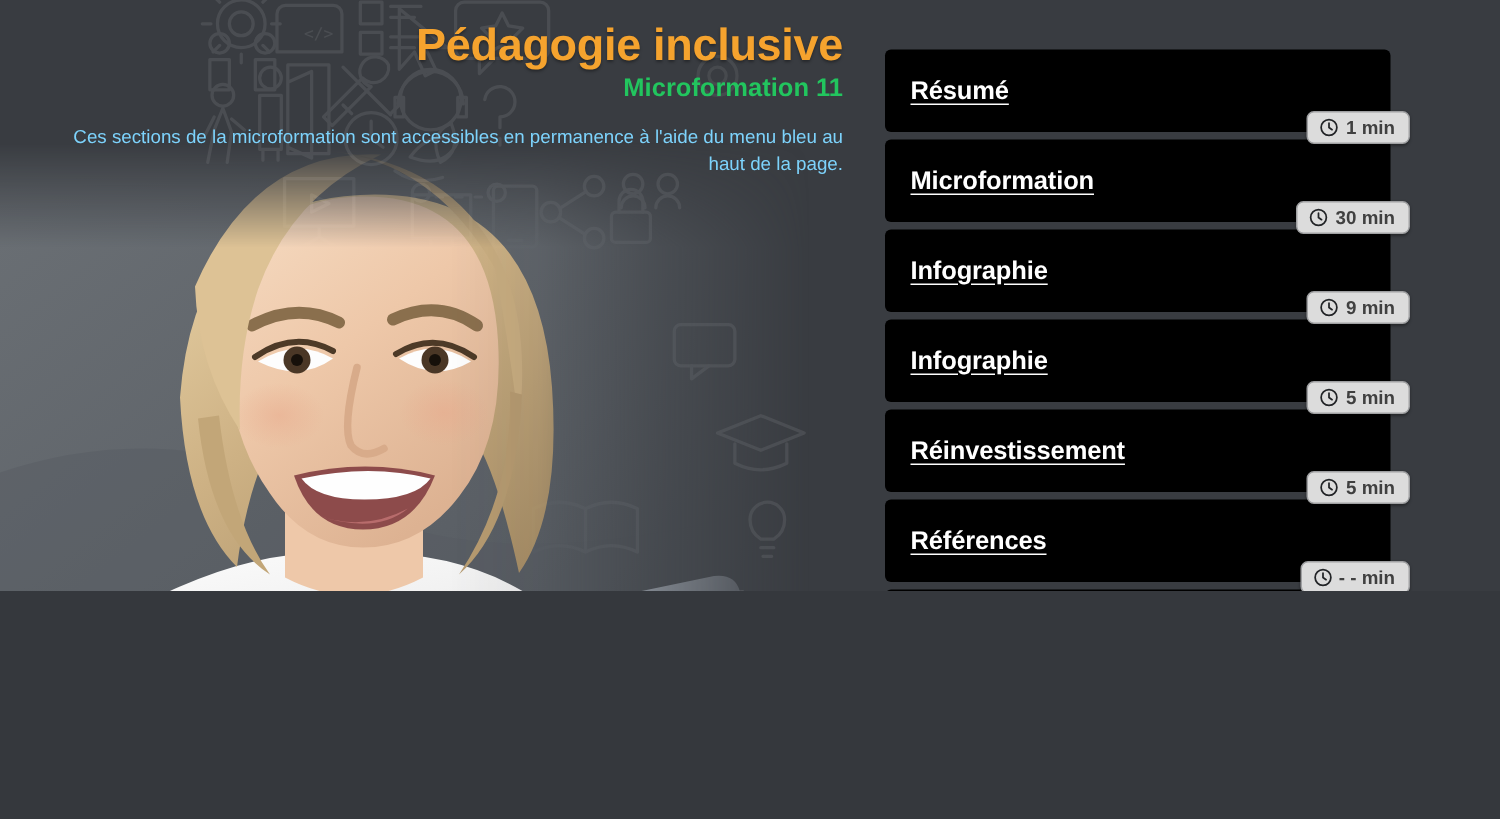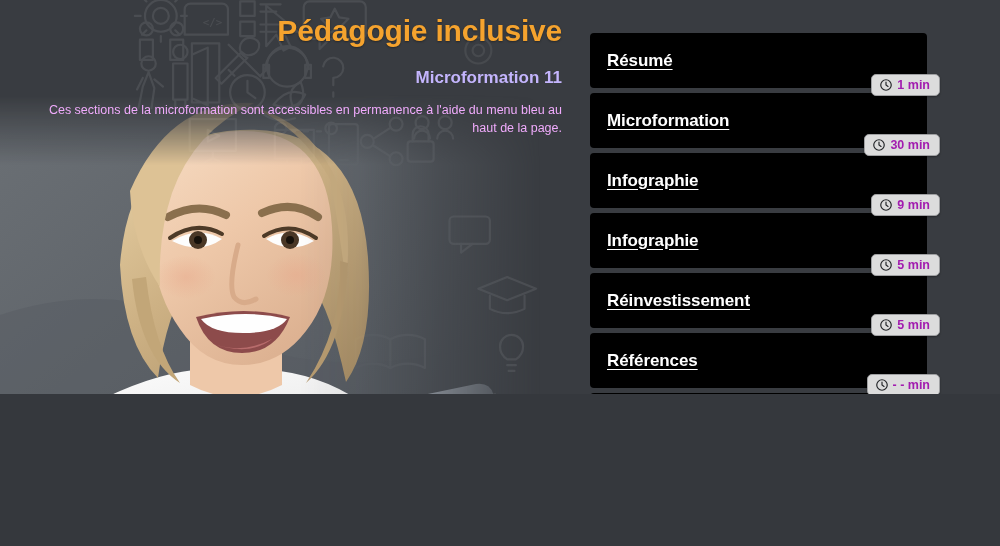--- a/index.html
+++ b/index.html
@@ -58,30 +58,30 @@
   }
   .page-title {
     font-size: 30px;
     font-weight: bold;
     color: #f5a32e;
     letter-spacing: -0.2px;
     line-height: 1.15;
     text-shadow: 0 1px 2px rgba(0,0,0,0.35);
   }
   .page-subtitle {
-    margin-top: 19px;
+    margin-top: 0;
     font-size: 17px;
     font-weight: bold;
-    color: #c4b5fd;
+    color: #22c55e;
     line-height: 1.2;
   }
   .page-desc {
     margin-top: 13px;
     font-size: 12.5px;
-    color: #f0abfc;
+    color: #7dd3fc;
     line-height: 1.45;
   }
 
   
   .section-list {
     position: absolute;
     left: 590px;
     top: 33px;
     width: 350px;
     z-index: 7;
@@ -129,21 +129,21 @@
     background: #dcdcdc;
     border: 1px solid #9fa0a2;
     border-radius: 5px;
     box-shadow: 0 1px 2px rgba(0,0,0,0.35);
     z-index: 3;
   }
   .clock-icon { width: 14px; height: 14px; display: block; flex: none; }
   .duration-text {
     font-size: 12.5px;
     font-weight: bold;
-    color: #a21caf;
+    color: #404040;
     white-space: nowrap;
     line-height: 1;
   }
 </style>
 </head>
 <body>
 
 <div class="stage">
 
   <div class="icon-wallpaper">

